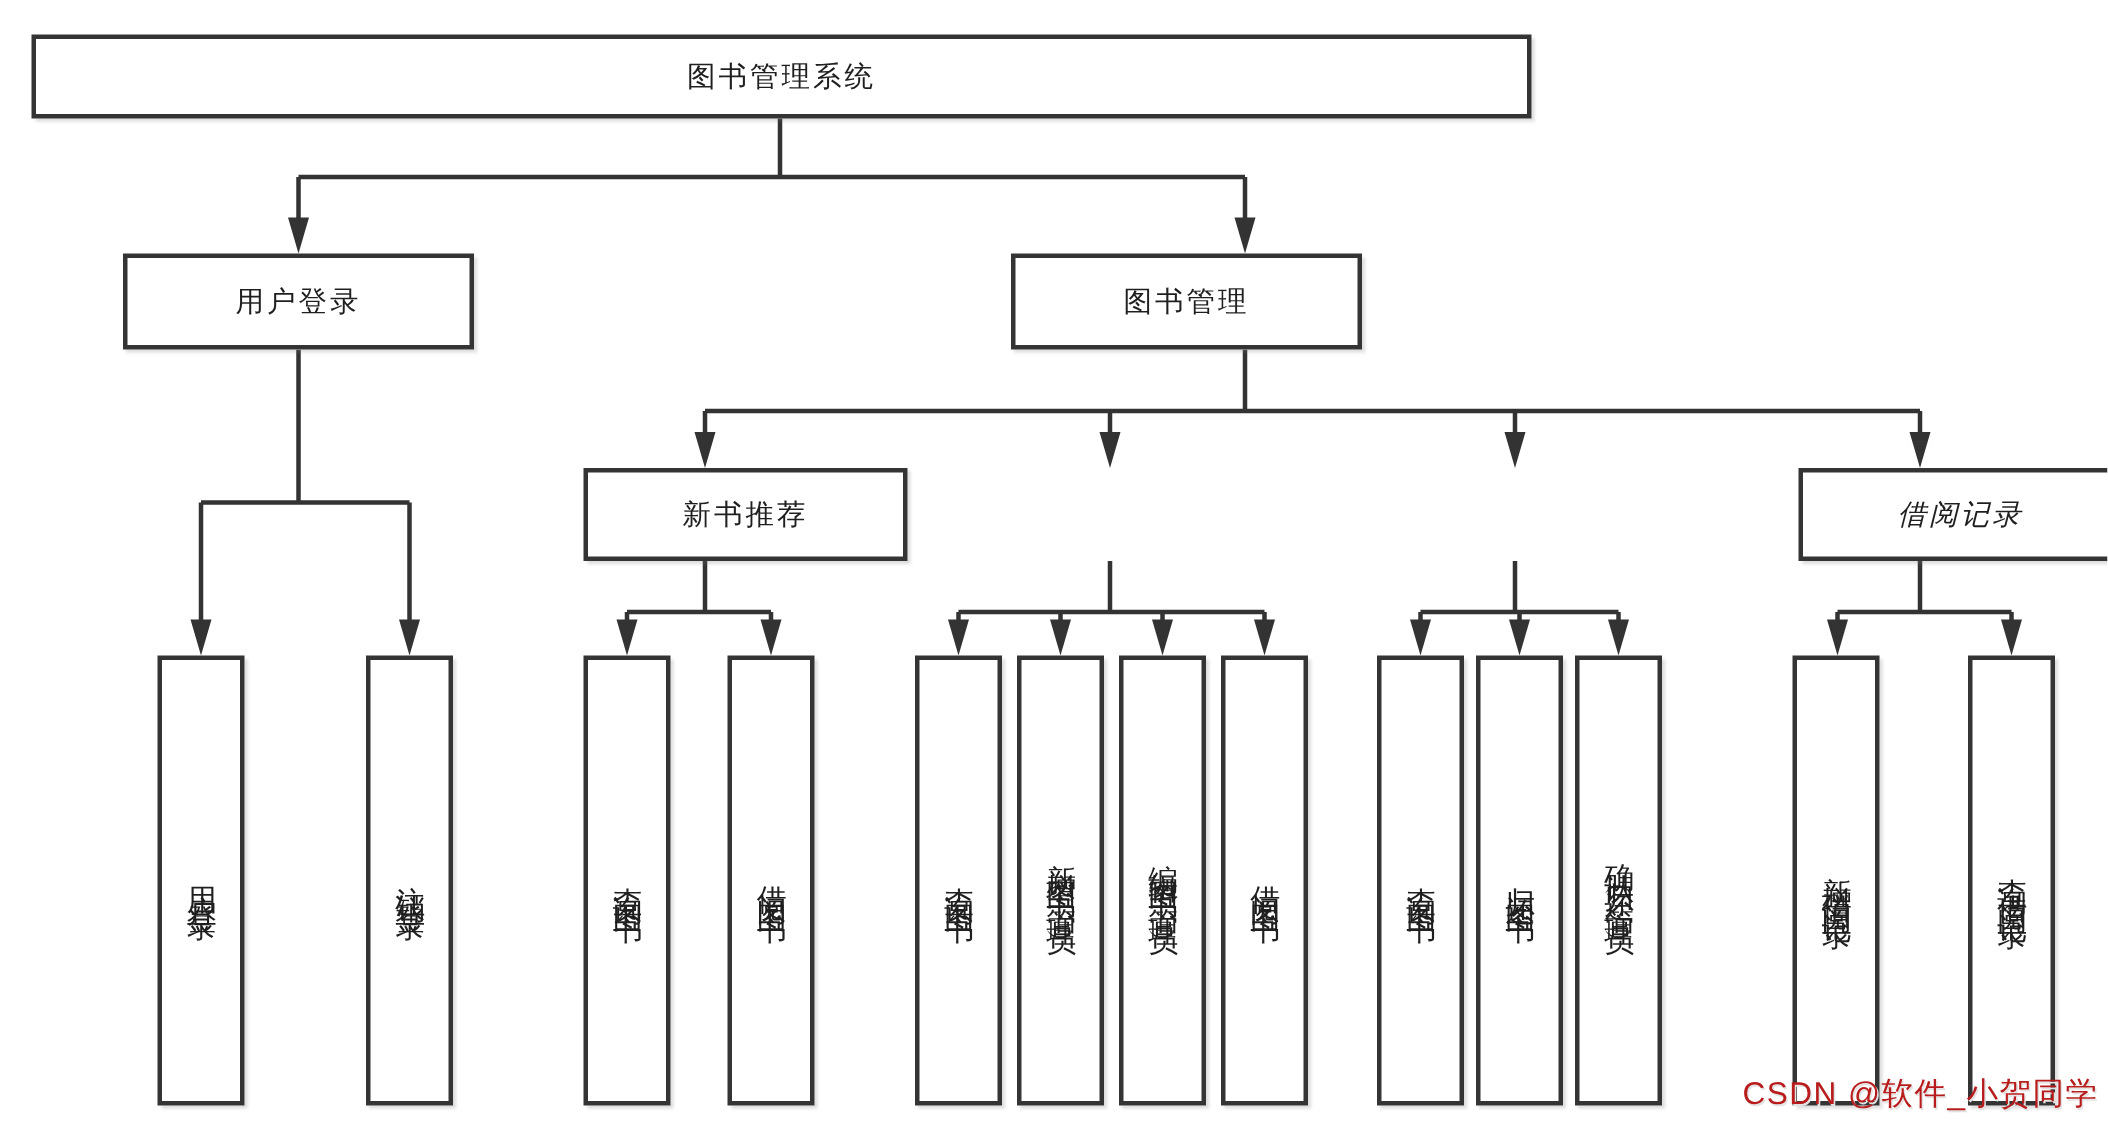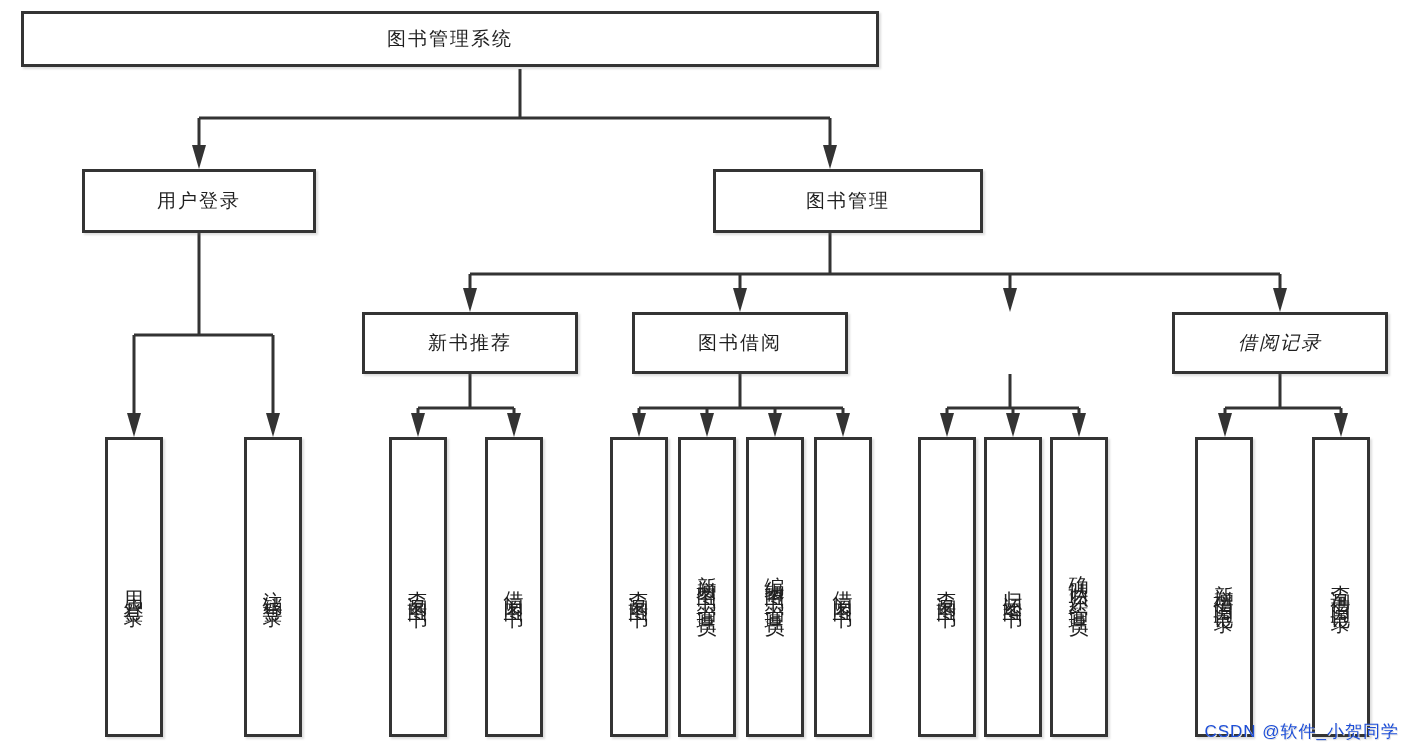--- a/index.html
+++ b/index.html
@@ -31,38 +31,38 @@
     align-items: center;
     justify-content: center;
     color: #1f1f1f;
     box-shadow: 2px 2px 2px rgba(120,120,120,0.25);
   }
   .hlabel {
     font-size: 19px;
     letter-spacing: 2px;
     white-space: nowrap;
   }
-  .lvl1 { left: 21px;  top: 11px;  width: 858px; height: 56px; }
+  .lvl1 { left: 21px;  top: 23px;  width: 1000px; height: 56px; }
   .lvl2 { height: 64px; top: 169px; }
-  .lvl3 { width: 216px; height: 62px; top: 312px; }
+  .lvl3 { width: 216px; height: 62px; top: 312px; margin-left: 27px; }
   .leaf { width: 58px; height: 300px; top: 437px; }
   .vtext {
     writing-mode: vertical-rl;
     text-orientation: mixed;
     font-size: 20px;
     letter-spacing: 6px;
     line-height: 1;
     color: #1f1f1f;
   }
   .watermark {
     position: absolute;
     right: 6px;
     bottom: 4px;
-    font-size: 17px;
-    color: #1d4ed8;
+    font-size: 21px;
+    color: #b91c1c;
     letter-spacing: 1px;
     white-space: nowrap;
     text-shadow: 1px 1px 0 #e3e3e3;
   }
 </style>
 </head>
 <body>
 
 <div class="canvas">
 
@@ -106,29 +106,26 @@
     </g>
   </svg>
 
   <div class="box lvl1">
     <span class="hlabel">图书管理系统</span>
   </div>
 
   <div class="box lvl2" style="left:82px; width:234px;">
     <span class="hlabel">用户登录</span>
   </div>
-  <div class="box lvl2" style="left:713px; width:270px;">
+  <div class="box lvl2" style="left:674px; width:234px;">
     <span class="hlabel">图书管理</span>
   </div>
 
   <div class="box lvl3" style="left:362px;">
     <span class="hlabel">新书推荐</span>
-  </div>
-  <div class="box lvl3" style="left:632px;">
-    <span class="hlabel">图书借阅</span>
   </div>
   <div class="box lvl3" style="left:1172px;font-style:italic;">
     <span class="hlabel">借阅记录</span>
   </div>
 
   <div class="box leaf" style="left:105px;">
     <span class="vtext">用户登录</span>
   </div>
   <div class="box leaf" style="left:244px;">
     <span class="vtext">注销登录</span>

